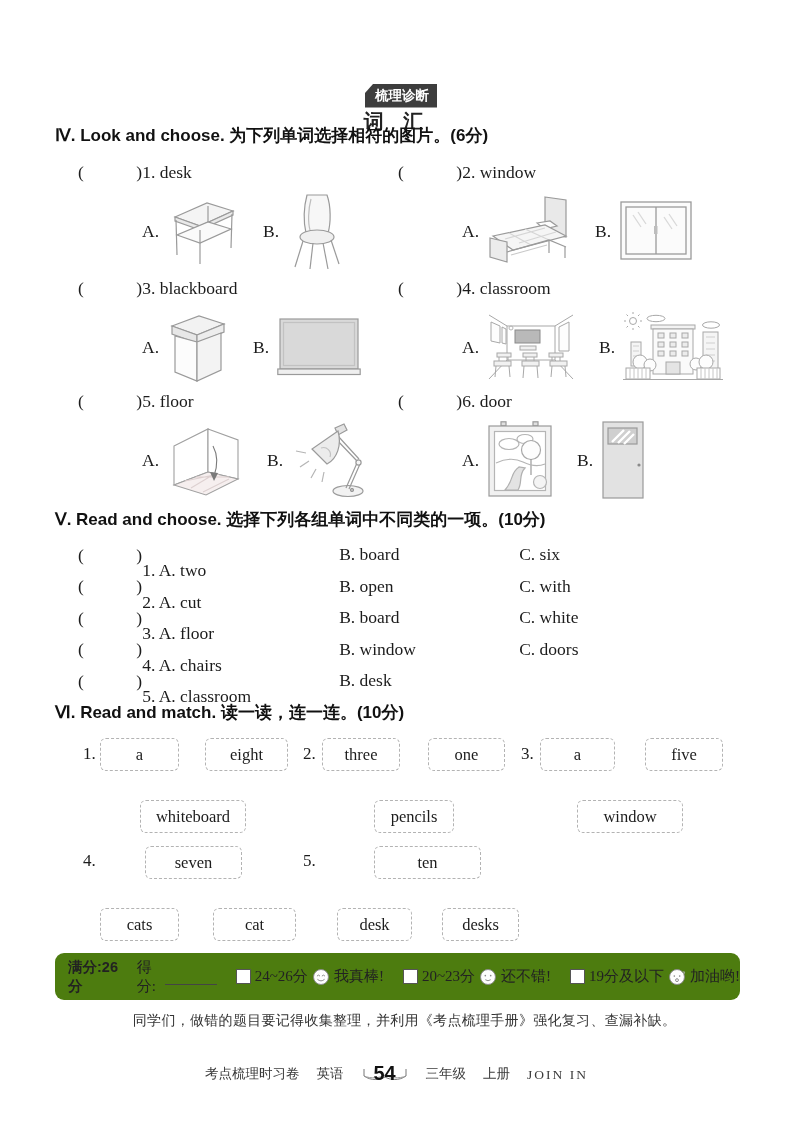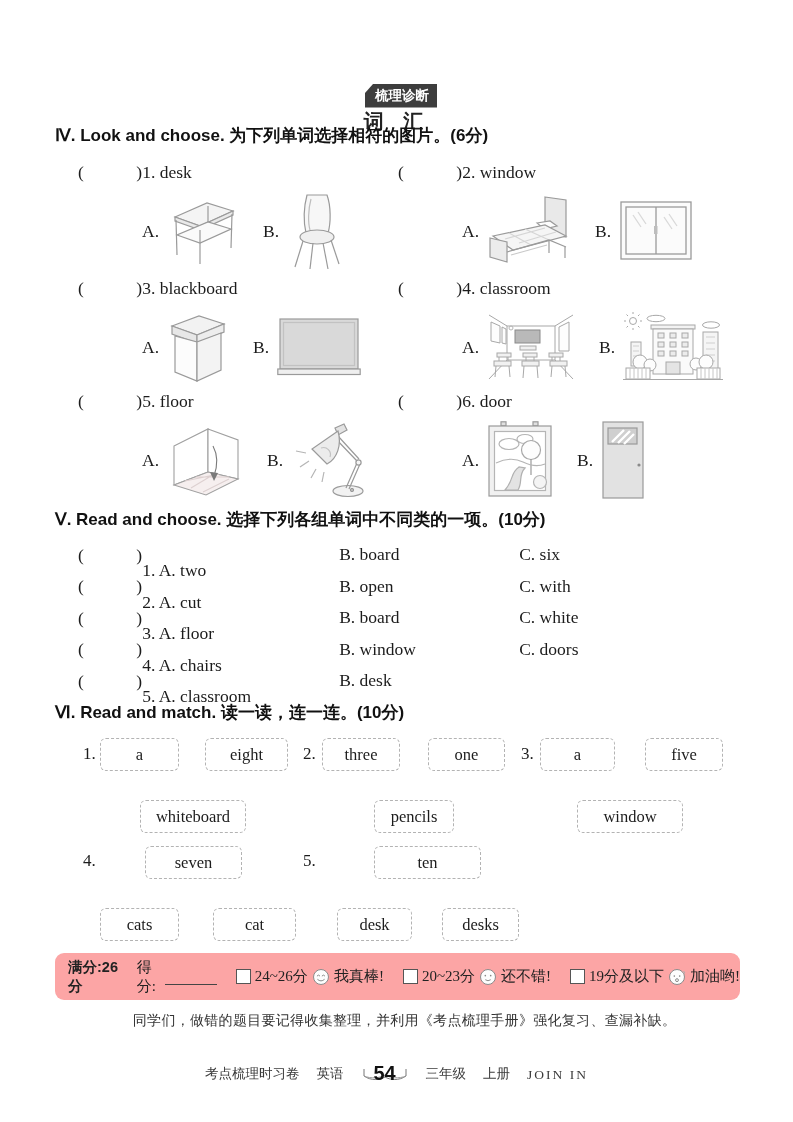--- a/index.html
+++ b/index.html
@@ -31,21 +31,21 @@
   .s5row{display:flex;align-items:center;height:31.5px;font-size:17.5px;}
   .s5row .paren{white-space:pre;}
   .s5row .o1{width:197px;margin-top:32px;}
   .s5row .o2{width:180px;}
   .s5row .o3{flex:1;}
   
   .mnum{position:absolute;font-size:17px;}
   .mbox{position:absolute;height:31px;border:1.3px dashed #b3b3b3;border-radius:6px;
         display:flex;align-items:center;justify-content:center;font-size:16.5px;background:#fff;}
   
-  .scorebar{position:absolute;left:55px;top:953px;width:685px;height:47px;background:#fca5a5;
+  .scorebar{position:absolute;left:55px;top:953px;width:685px;height:47px;background:#4d7c0f;
             border-radius:9px;display:flex;align-items:center;padding:0 0 0 13px;box-sizing:border-box;
             font-size:15px;color:#222;}
   .scorebar .full{font-weight:700;font-family:"Liberation Sans",sans-serif;font-size:14.5px;}
   .scorebar .glabel{margin-left:16px;}
   .blank{display:inline-block;width:64px;height:16px;border-bottom:1.3px solid #444;}
   .rgroup{display:flex;align-items:center;gap:4px;margin-left:19px;white-space:nowrap;}
   .chk{width:13px;height:13px;border:1.3px solid #555;background:#fff;display:inline-block;}
   
   .note{position:absolute;left:8px;top:1012px;width:100%;text-align:center;font-size:14px;color:#333;letter-spacing:.3px;}
   .pfoot{position:absolute;left:0;top:1050px;width:100%;display:flex;justify-content:center;

